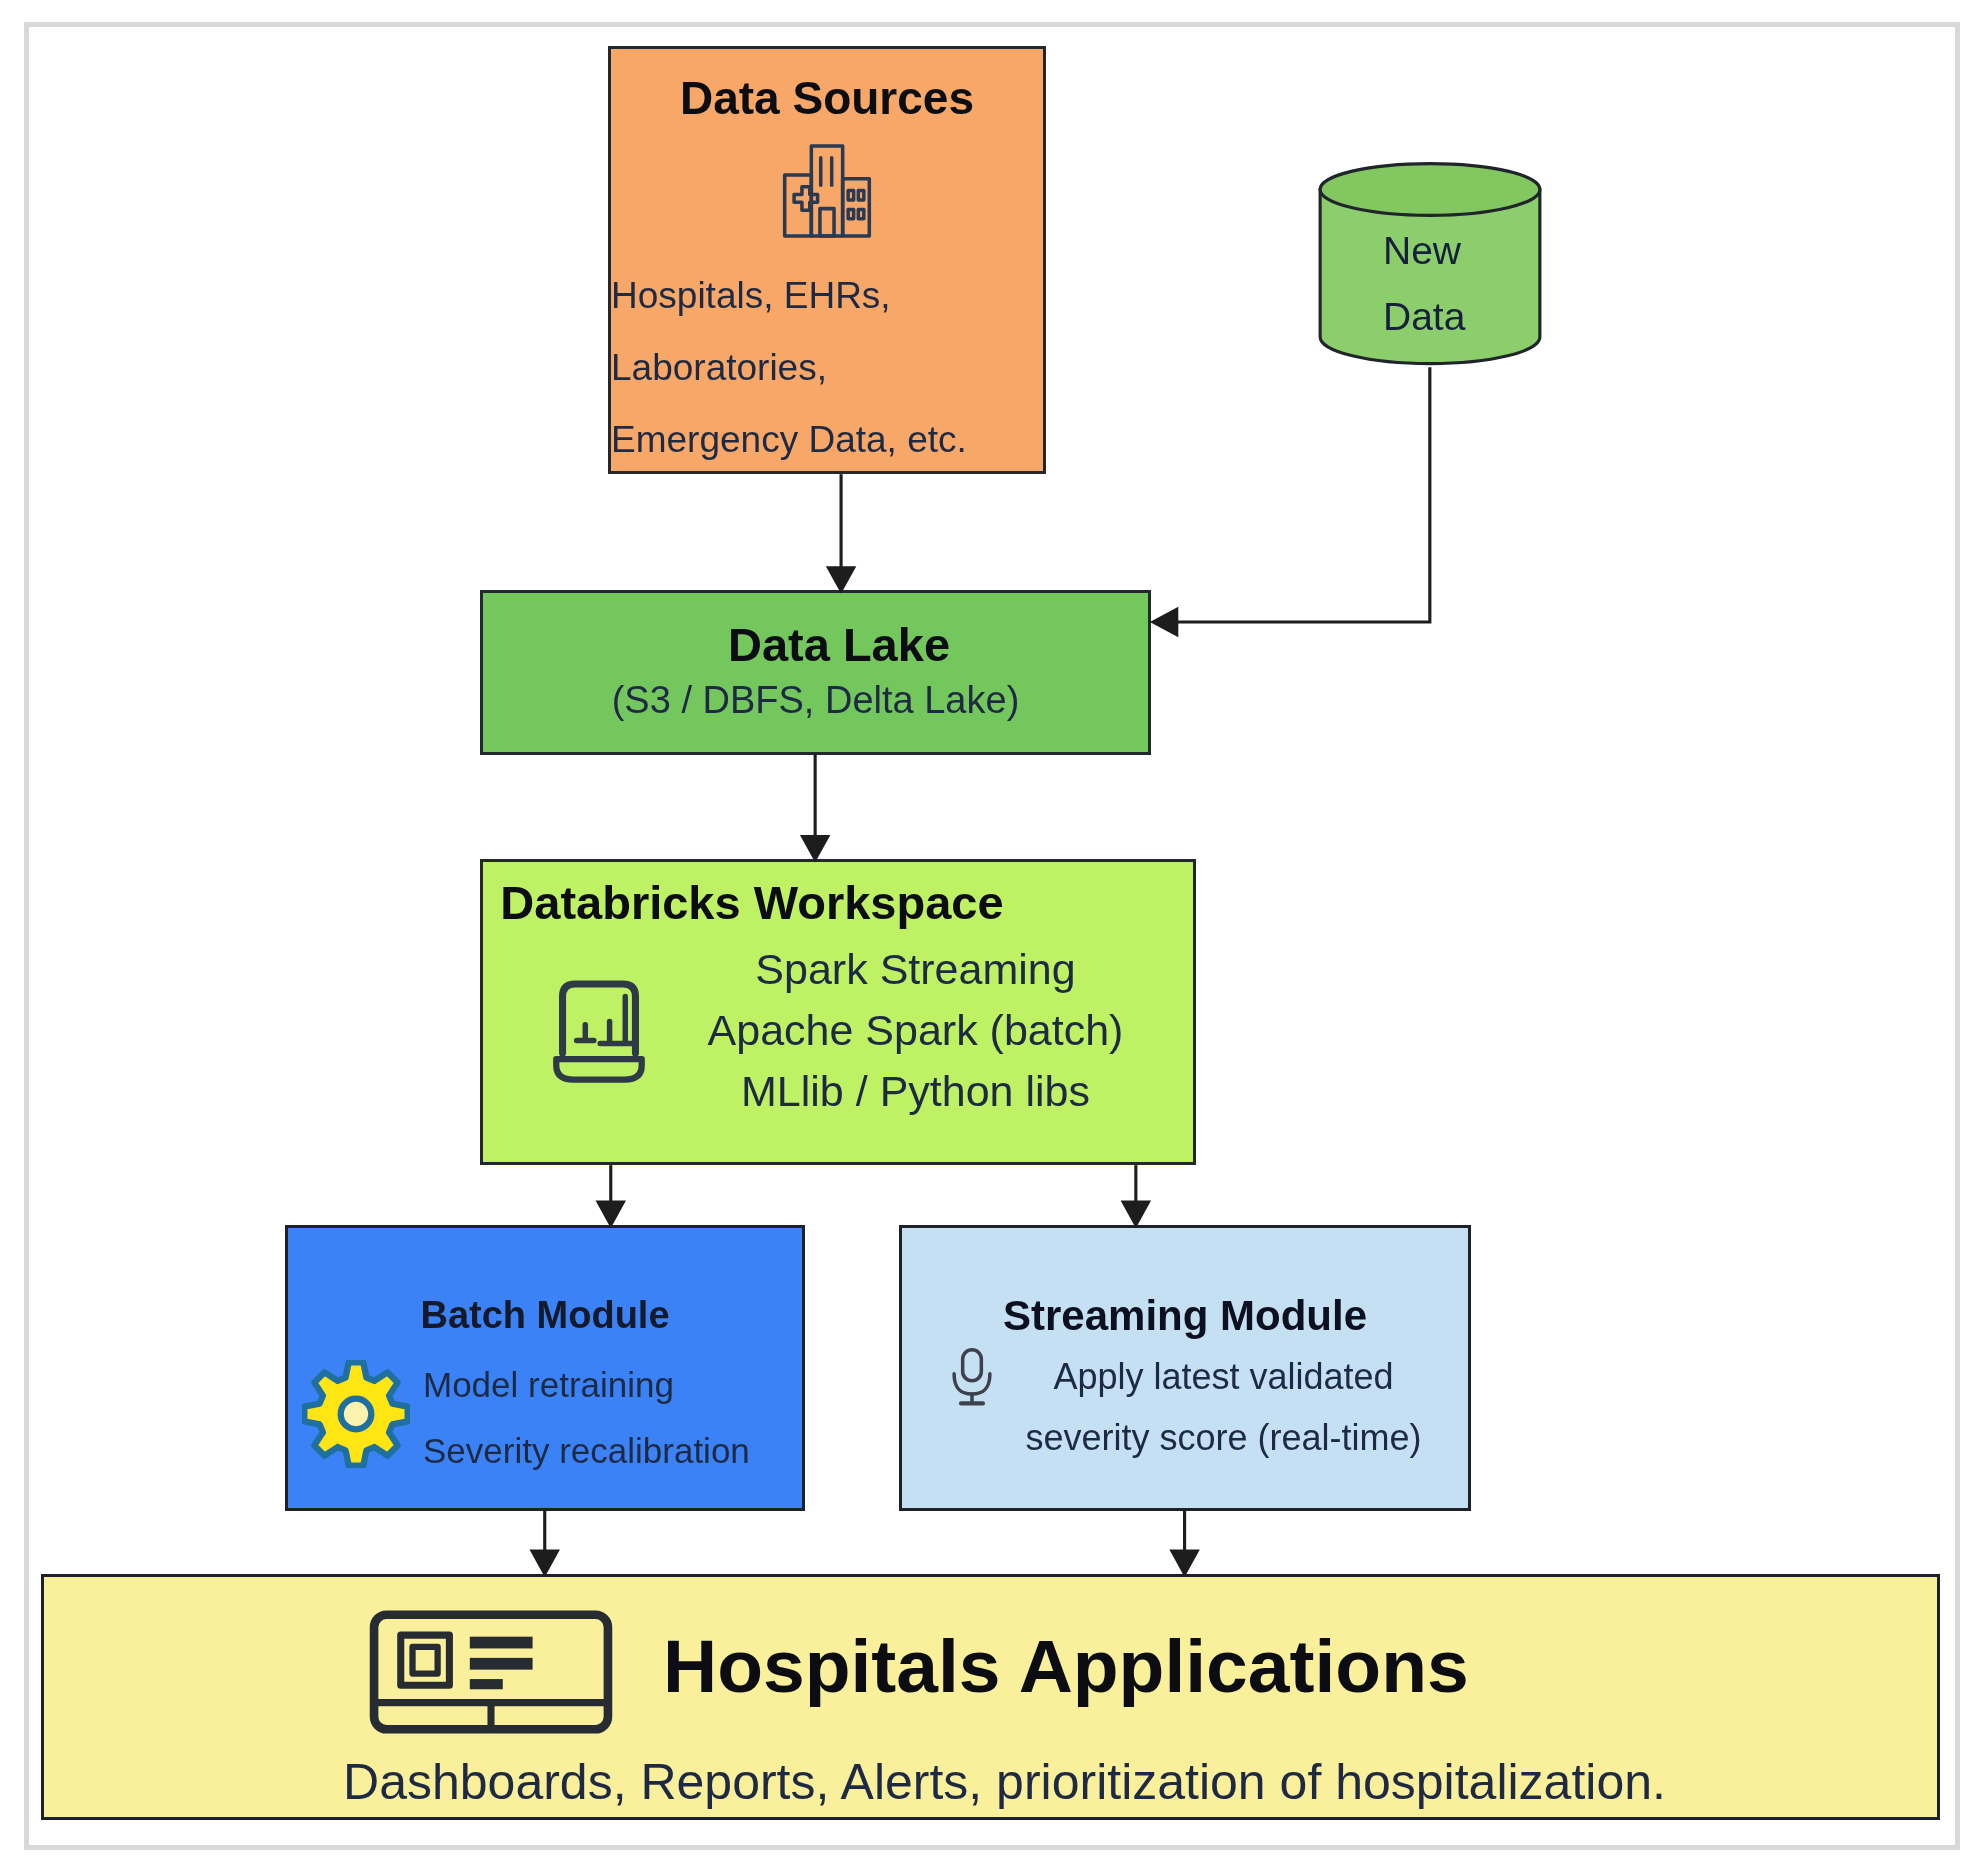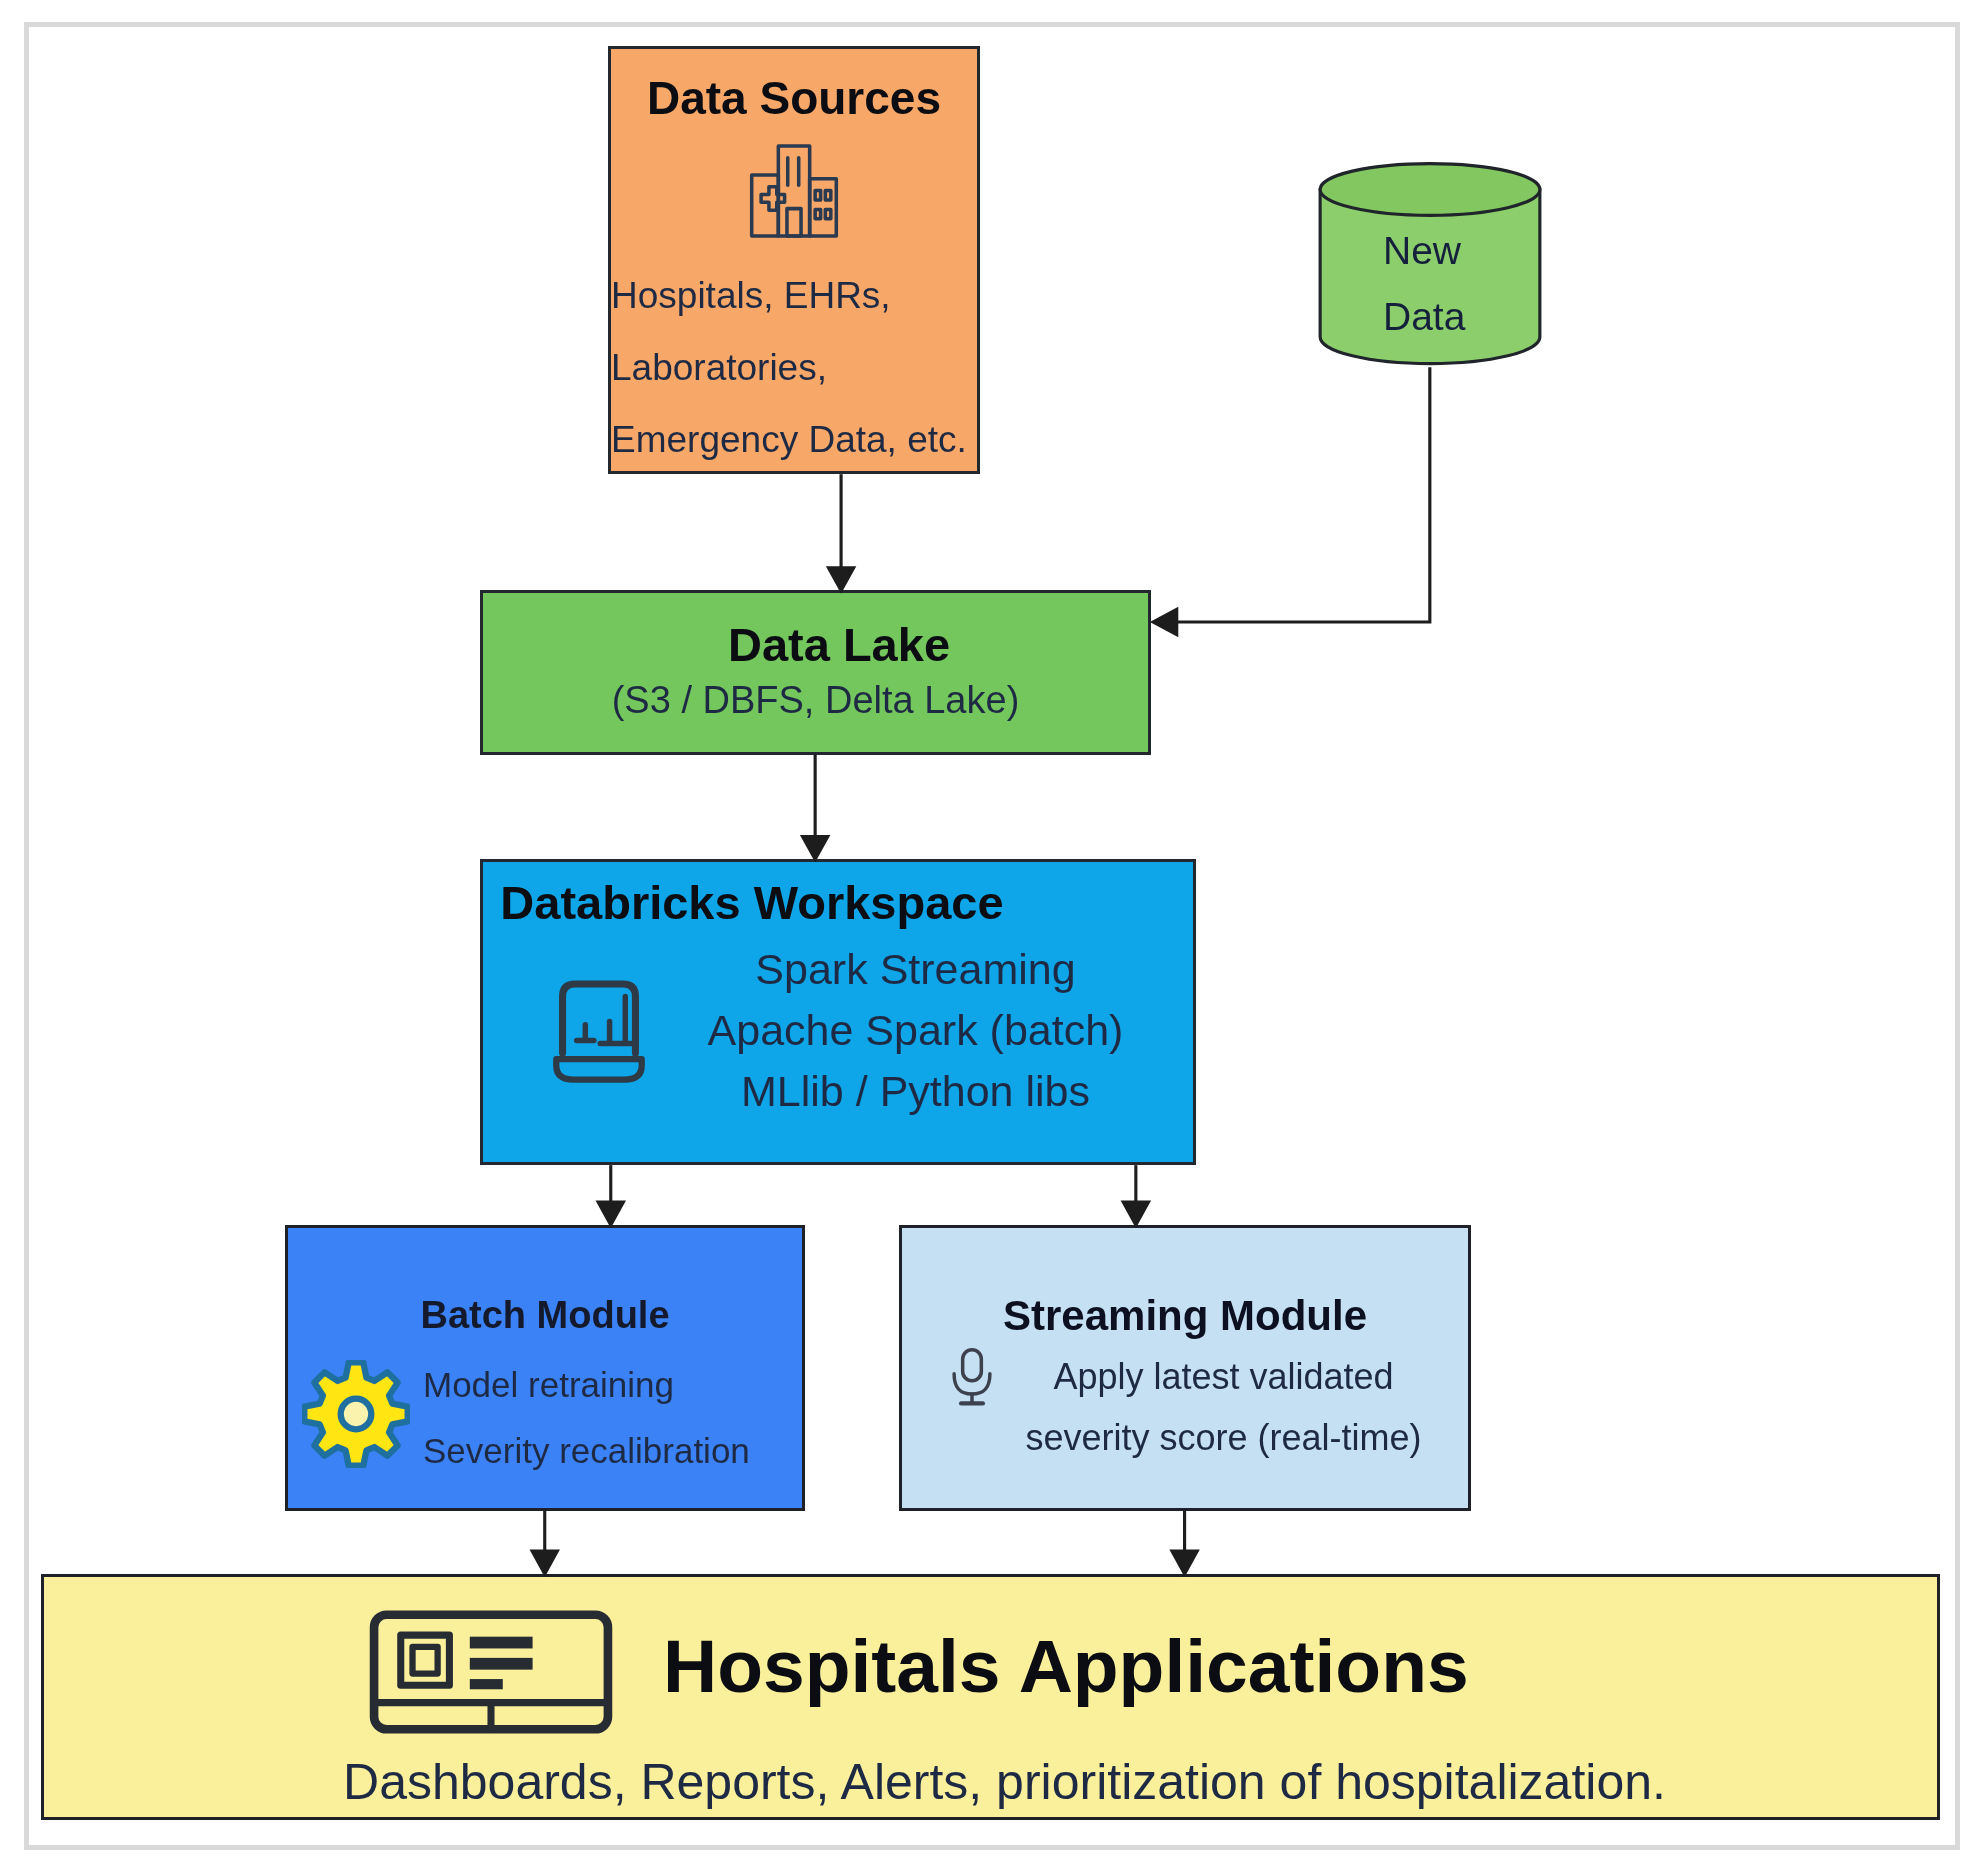--- a/index.html
+++ b/index.html
@@ -6,37 +6,37 @@
   #canvas{position:relative;width:1984px;height:1872px;background:#ffffff;overflow:hidden;
           font-family:"Liberation Sans", sans-serif;}
   .frame{position:absolute;left:23.6px;top:22px;right:23.6px;bottom:22px;border:5.5px solid #d9d9d9;}
   .connectors{position:absolute;left:0;top:0;width:1984px;height:1872px;pointer-events:none;z-index:3;}
   .box{position:absolute;box-sizing:border-box;z-index:2;}
   .bordered{border:3.1px solid #23282f;}
   .ttl{position:absolute;left:0;right:0;text-align:center;font-weight:700;color:#0b0d12;white-space:nowrap;}
   .bodyline{color:#1e2a44;white-space:nowrap;}
 
   
-  #box-data-sources{left:608px;top:46px;width:372px;height:428px;background:#f7a768;}
+  #box-data-sources{left:608px;top:46px;width:438px;height:428px;background:#f7a768;}
   #ds-title{top:22px;font-size:46px;}
   #ds-icon{position:absolute;left:50%;top:93px;transform:translateX(-50%);}
   #ds-lines{position:absolute;left:0;right:12px;top:211px;text-align:left;font-size:37px;line-height:72px;}
 
   
   #cyl-new-data{left:1317px;top:161px;width:226px;height:206px;background:transparent;}
   #cyl-svg{position:absolute;left:0;top:0;}
   #nd-lines{position:absolute;left:66px;top:57px;font-size:39px;line-height:66px;color:#15213c;}
 
   
   #box-data-lake{left:480px;top:590px;width:671px;height:165px;background:#74c75c;}
   #dl-title{top:23.6px;font-size:47px;padding-left:47px;}
   #dl-sub{position:absolute;left:0;right:0;top:86px;text-align:center;font-size:38px;}
 
   
-  #box-databricks{left:480px;top:859px;width:716px;height:306px;background:#0ea5e9;}
+  #box-databricks{left:480px;top:859px;width:716px;height:306px;background:#bef264;}
   #dw-title{position:absolute;left:17.3px;top:12.6px;font-weight:700;font-size:47px;color:#0b0d12;white-space:nowrap;}
   #dw-icon{position:absolute;left:67px;top:114px;}
   #dw-lines{position:absolute;left:169px;right:14px;top:77px;text-align:center;font-size:43px;line-height:61px;}
 
   
   #box-batch{left:285px;top:1225px;width:520px;height:286px;background:#3b82f6;border-color:#1e2228;}
   #bm-title{top:66px;font-size:38px;color:#141a2c;}
   #bm-icon{position:absolute;left:14px;top:132px;}
   #bm-lines{position:absolute;left:135px;top:124px;text-align:left;font-size:35px;line-height:66px;}
 

